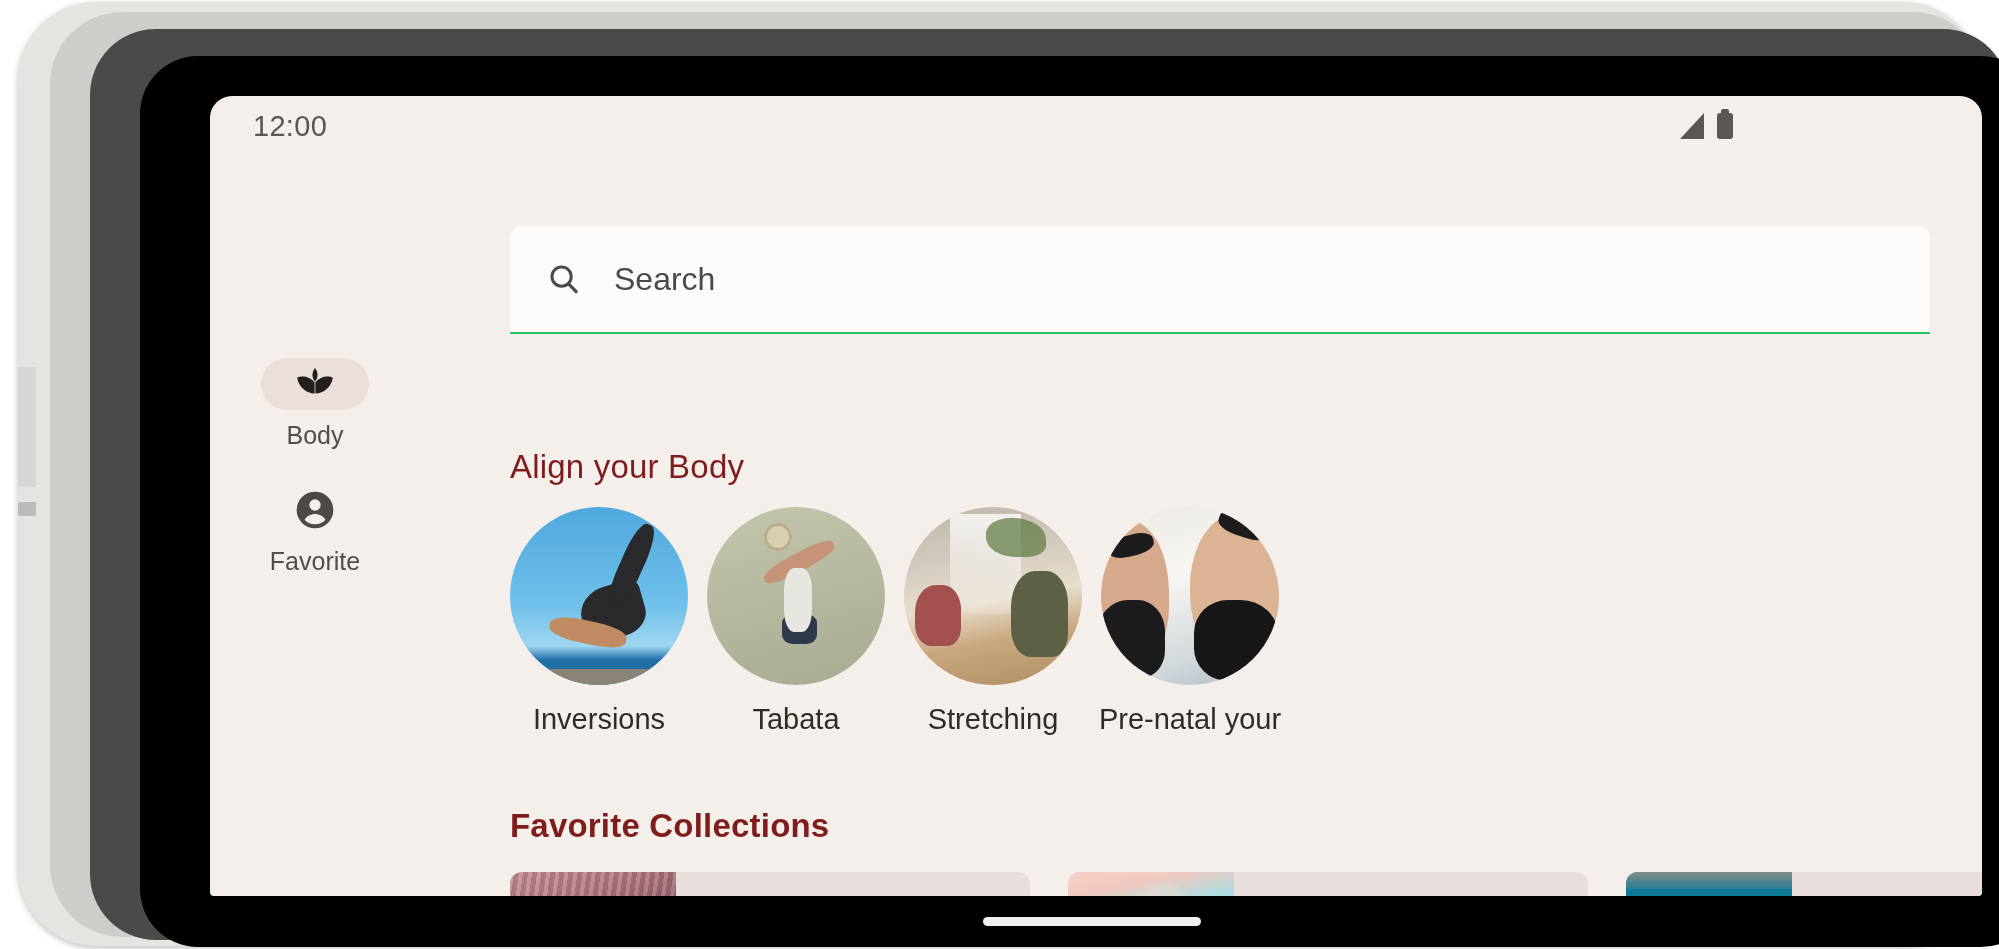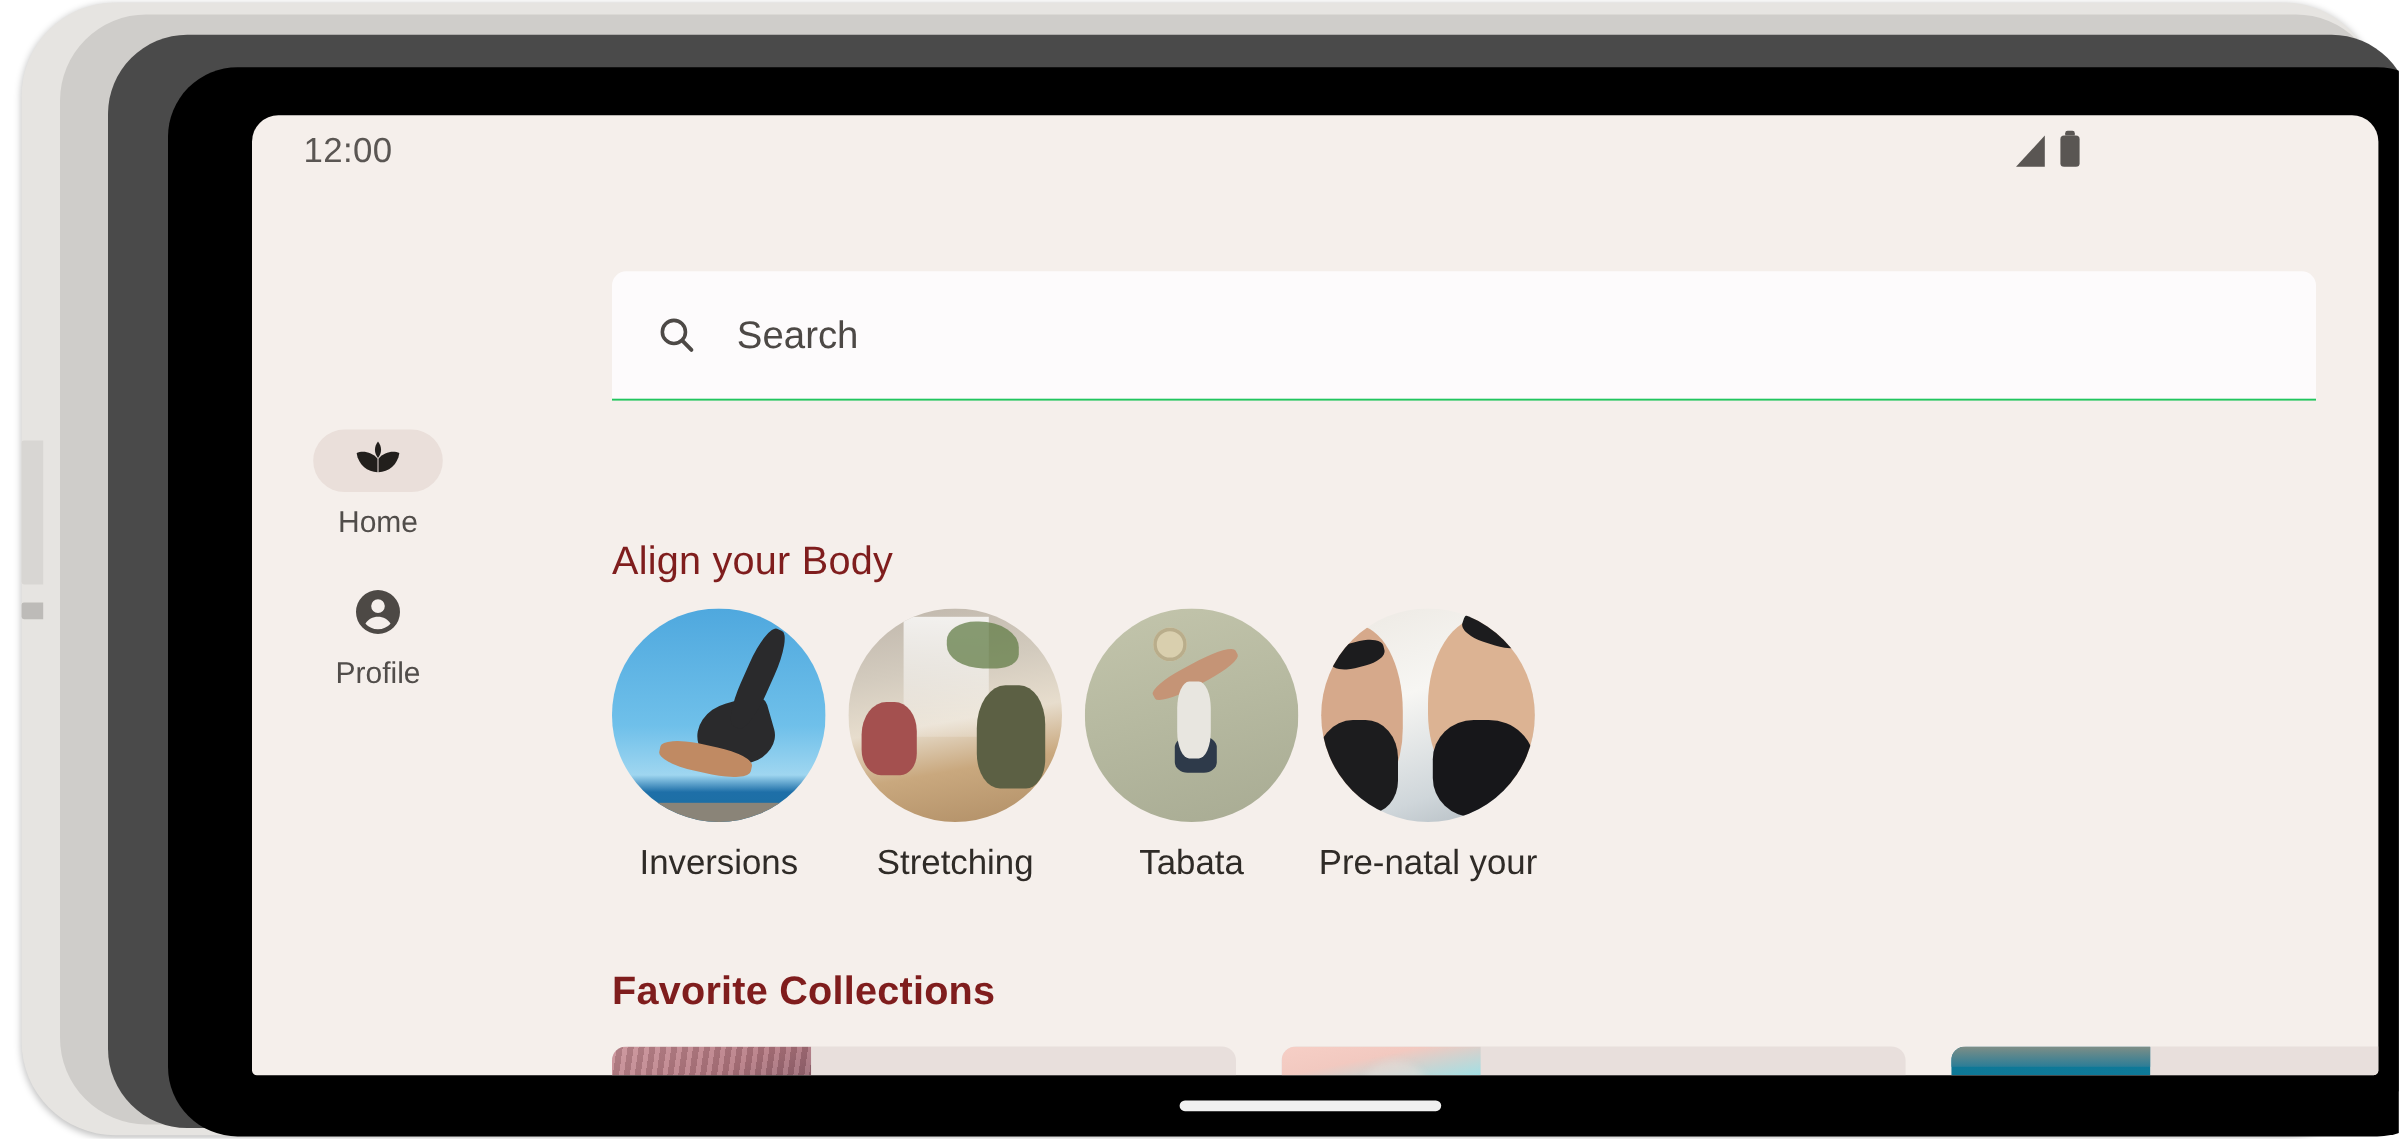--- a/index.html
+++ b/index.html
@@ -490,30 +490,30 @@
             <div class="nav-rail">
 
               <div class="nav-item">
                 <div class="nav-pill active">
                   <svg class="nav-icon-svg" width="40" height="36" viewBox="0 0 40 36">
                     <path d="M20 2 C16.6 6.4 16.6 11.6 20 15.6 C23.4 11.6 23.4 6.4 20 2 Z" fill="#221f1c"></path>
                     <path d="M19.6 16.2 C14.8 10.2 6.6 9.2 2.2 11.6 C3.4 21.2 11.4 27.6 19.6 27.6 Z" fill="#221f1c"></path>
                     <path d="M20.4 16.2 C25.2 10.2 33.4 9.2 37.8 11.6 C36.6 21.2 28.6 27.6 20.4 27.6 Z" fill="#221f1c"></path>
                   </svg>
                 </div>
-                <div class="nav-label">Home</div>
+                <div class="nav-label">Body</div>
               </div>
 
               <div class="nav-item">
                 <div class="nav-pill">
                   <svg class="nav-icon-svg" width="44" height="44" viewBox="0 0 24 24">
                     <path fill="#4d4945" d="M12 2a10 10 0 1 0 0 20 10 10 0 0 0 0-20zm0 4.2a3.1 3.1 0 1 1 0 6.2 3.1 3.1 0 0 1 0-6.2zm0 13.6a7.8 7.8 0 0 1-5.7-2.5c1.2-1.9 3.3-3.1 5.7-3.1s4.5 1.2 5.7 3.1A7.8 7.8 0 0 1 12 19.8z"></path>
                   </svg>
                 </div>
-                <div class="nav-label">Profile</div>
+                <div class="nav-label">Favorite</div>
               </div>
 
             </div>
 
             <div class="content">
 
               <div class="search-bar">
                 <svg class="search-icon" width="34" height="34" viewBox="0 0 24 24">
                   <path fill="none" stroke="#4d4946" stroke-width="2.1" d="M10.3 3.5a6.8 6.8 0 1 1 0 13.6 6.8 6.8 0 0 1 0-13.6z"></path>
                   <path stroke="#4d4946" stroke-width="2.3" stroke-linecap="round" d="M15.4 15.6 20.6 20.9"></path>
@@ -531,36 +531,36 @@
                       <div class="ph-inv-limb"></div>
                       <div class="ph-inv-rock"></div>
                     </div>
                   </div>
                   <div class="circle-label">Inversions</div>
                 </div>
 
 
                 <div class="circle-card">
                   <div class="circle-img">
+                    <div class="ph ph-tabata">
+                      <div class="ph-tb-limb"></div>
+                      <div class="ph-tb-short"></div>
+                    </div>
+                  </div>
+                  <div class="circle-label">Tabata</div>
+                </div>
+
+                <div class="circle-card">
+                  <div class="circle-img">
                     <div class="ph ph-stretch">
                       <div class="ph-st-f1"></div>
                       <div class="ph-st-f2"></div>
                     </div>
                   </div>
                   <div class="circle-label">Stretching</div>
-                </div>
-
-                <div class="circle-card">
-                  <div class="circle-img">
-                    <div class="ph ph-tabata">
-                      <div class="ph-tb-limb"></div>
-                      <div class="ph-tb-short"></div>
-                    </div>
-                  </div>
-                  <div class="circle-label">Tabata</div>
                 </div>
 
 
                 <div class="circle-card">
                   <div class="circle-img">
                     <div class="ph ph-prenatal">
                       <div class="ph-pn-black-1"></div>
                       <div class="ph-pn-black-2"></div>
                       <div class="ph-pn-bra-1"></div>
                       <div class="ph-pn-bra-2"></div>

